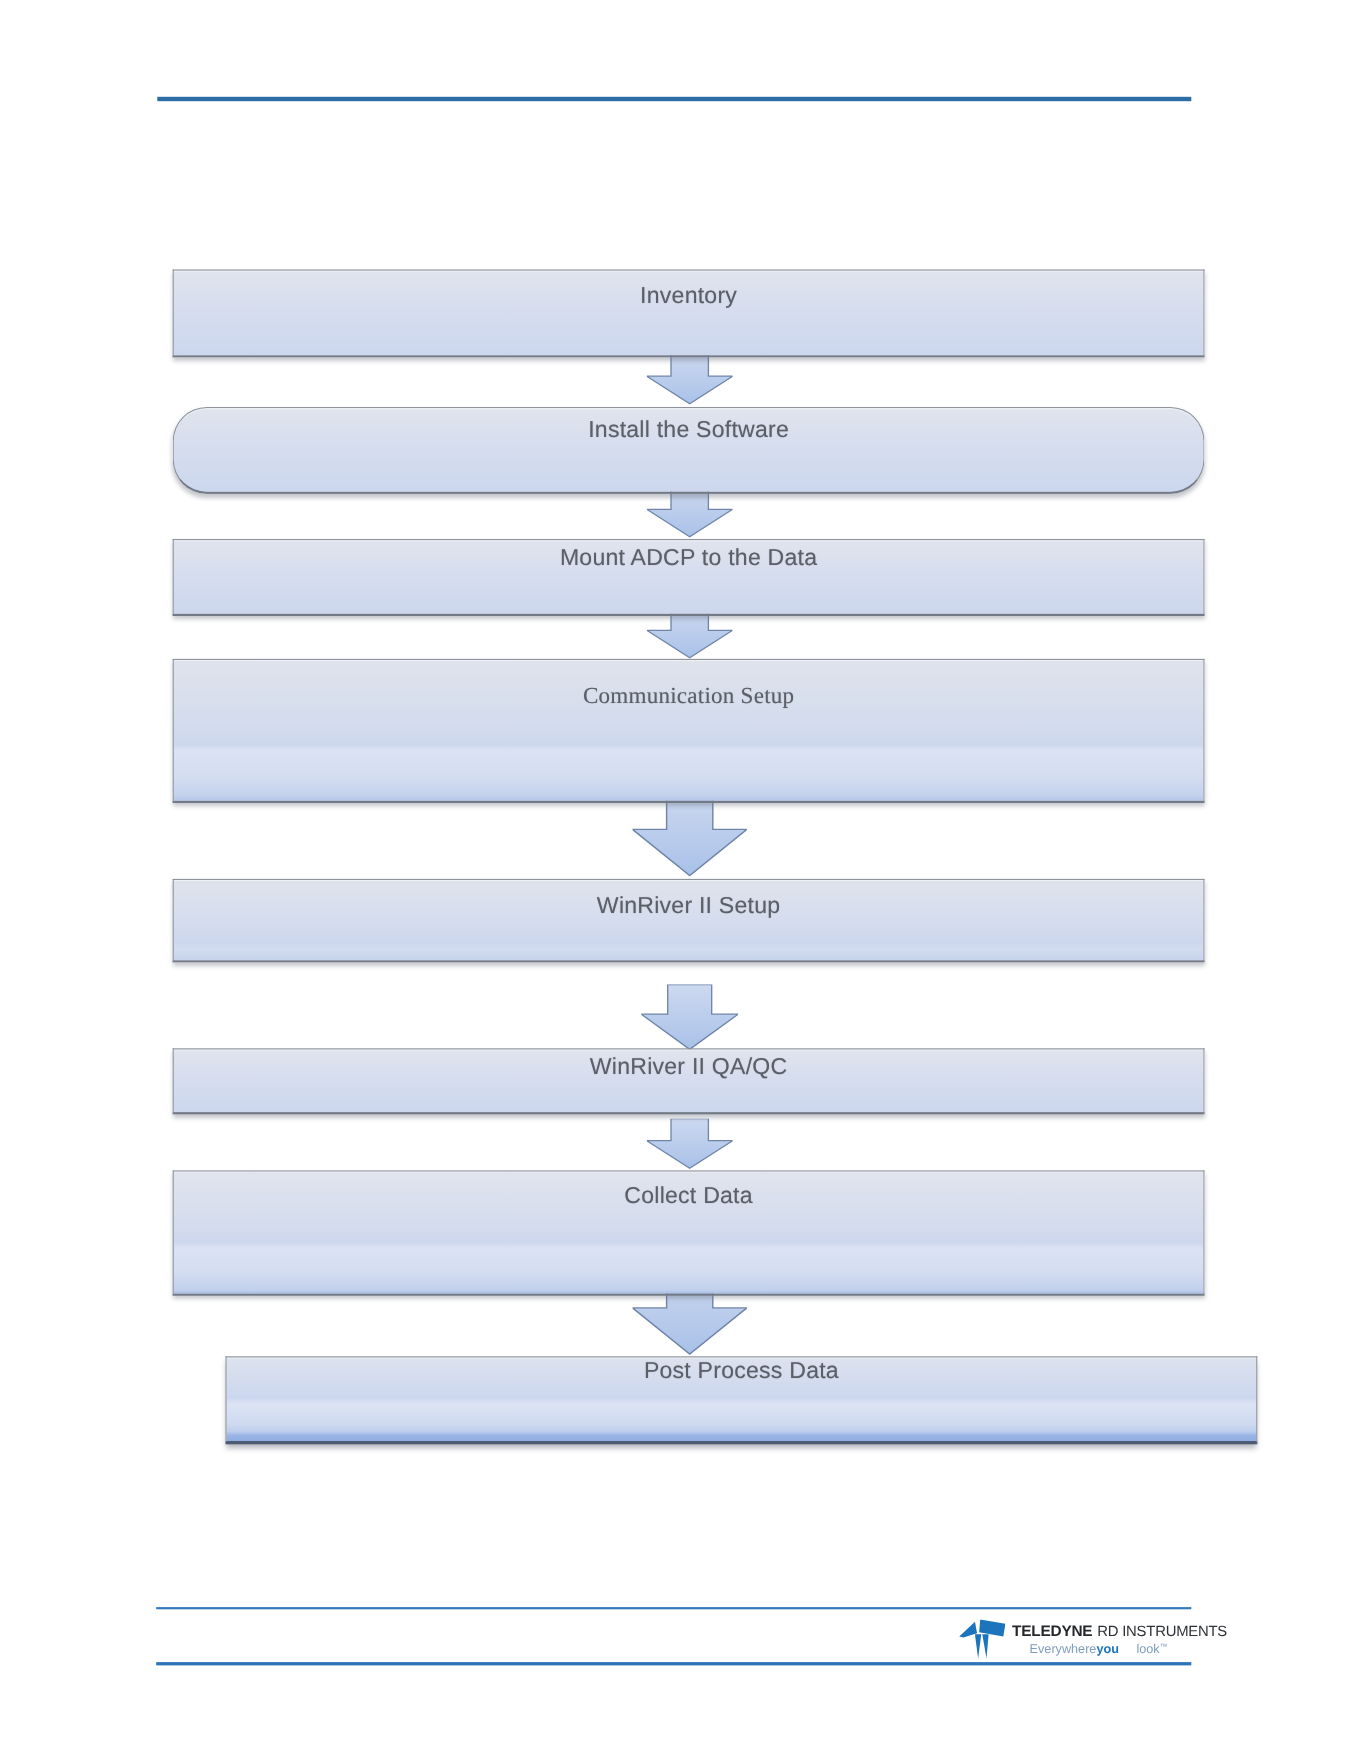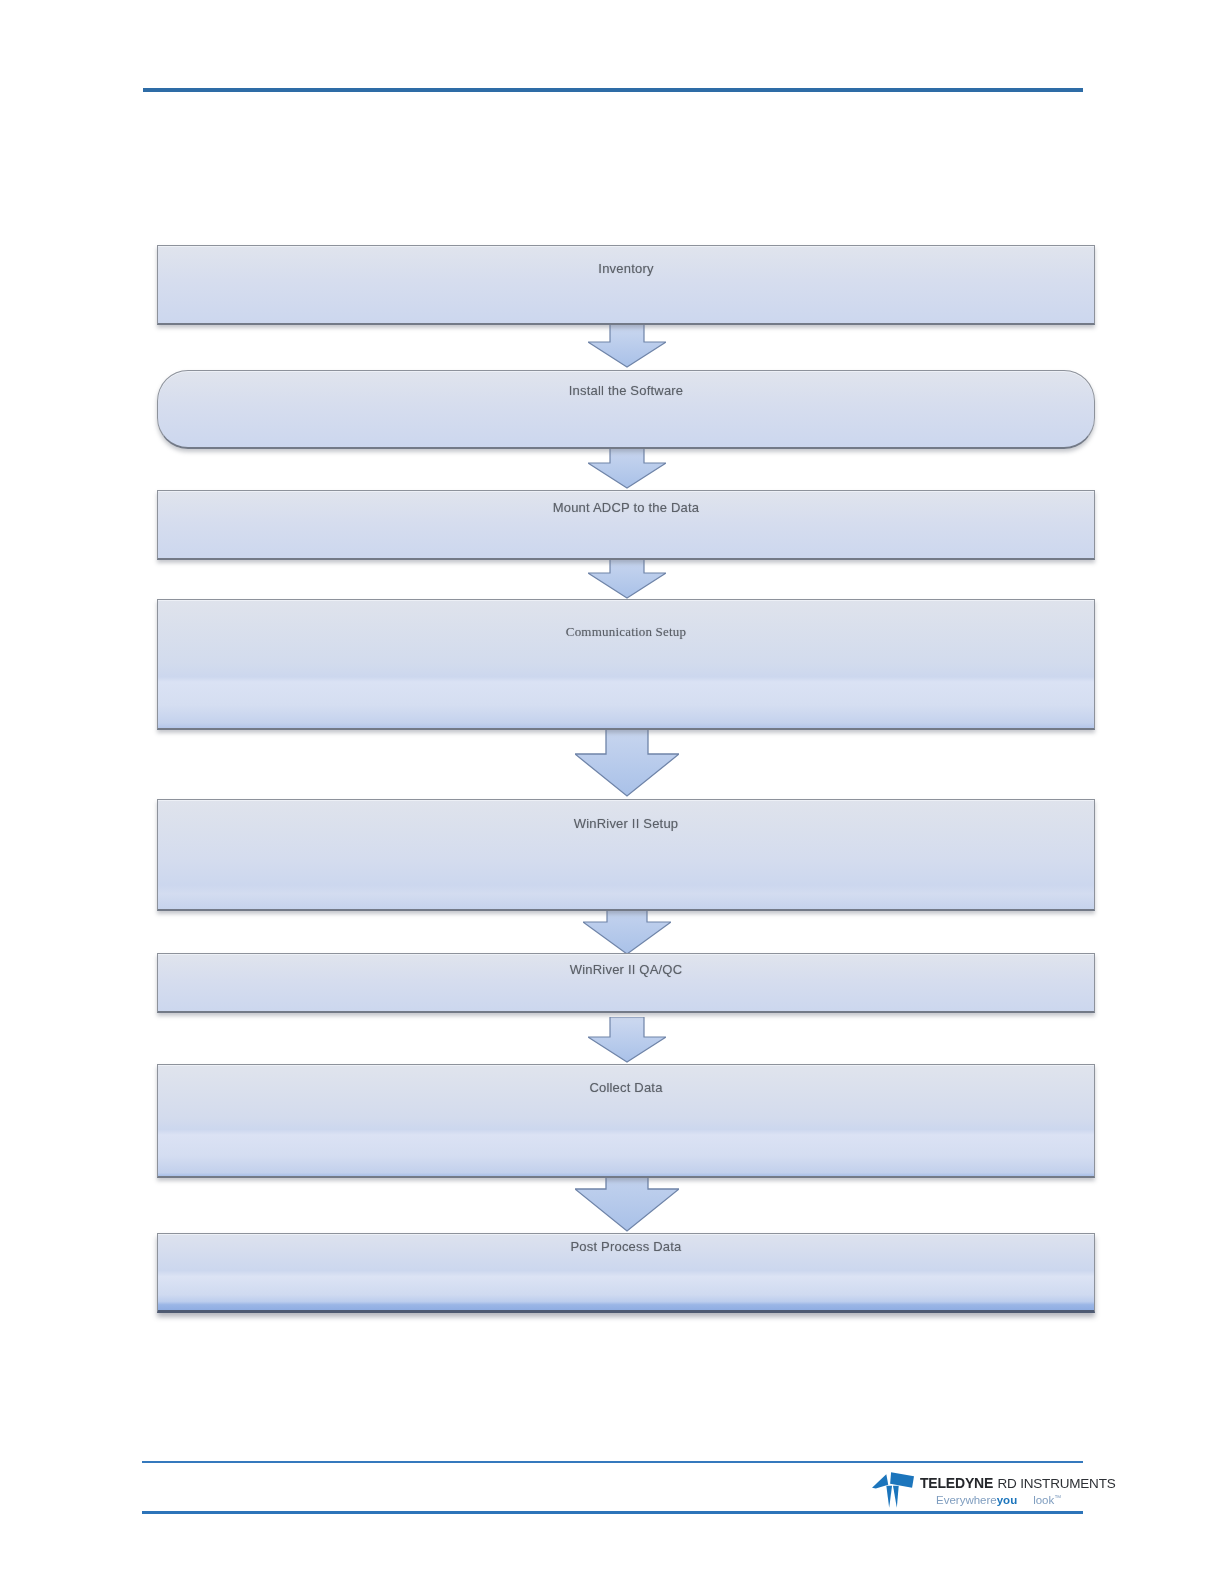--- a/index.html
+++ b/index.html
@@ -21,40 +21,40 @@
     box-sizing:border-box;
     border:1px solid #8d929b;
     border-bottom:2px solid #737a87;
     background:linear-gradient(180deg,#e0e4ed 0%,#d6ddee 45%,#ccd7ee 100%);
     box-shadow:0 3px 4px rgba(110,116,128,0.40), inset 0 1px 0 #edf0f6;
     text-align:center;
     z-index:2;
   }
   .step .step-label{
     display:inline-block;
-    font-size:13px;
+    font-size:21px;
     line-height:24px;
     color:#5b6068;
     text-shadow:0 0 1px rgba(91,96,104,0.45);
     letter-spacing:0.2px;
   }
   .s1{top:245px;height:80px;padding-top:11px;}
   .s2{top:370px;height:79px;padding-top:8px;border-radius:31px;}
   .s3{top:490px;height:70px;padding-top:5px;}
   .s4{top:599px;height:131px;padding-top:20px;
       background:linear-gradient(180deg,#dfe3ec 0%,#d2dbed 50%,#ccd7ee 60%,#dae2f4 64%,#d5def1 82%,#c4d2ed 96%,#b4c6ea 100%);font-family:Liberation Serif, serif;}
-  .s5{top:799px;height:112px;padding-top:12px;
+  .s5{top:799px;height:76px;padding-top:12px;
       background:linear-gradient(180deg,#dfe3ec 0%,#d4dcee 55%,#ccd7ee 78%,#d3dcf0 86%,#c6d3ec 100%);}
   .s6{top:953px;height:60px;padding-top:4px;}
   .s7{top:1064px;height:114px;padding-top:11px;
       background:linear-gradient(180deg,#e0e4ed 0%,#d3dbed 48%,#ccd7ee 58%,#dbe2f4 63%,#d4ddf1 82%,#c2d0ec 97%,#a8bfe7 100%);}
   .s8{top:1233px;height:80px;padding-top:1px;
       background:linear-gradient(180deg,#dde2ee 0%,#ccd7ee 48%,#dce3f4 56%,#cfdaf0 80%,#bccded 89%,#9bb6e6 93%,#8fade2 100%);
       border-bottom:3px solid #4e5a72;
-      box-shadow:0 4px 5px rgba(90,96,110,0.45), inset 0 1px 0 #edf0f6;}
+      box-shadow:0 4px 5px rgba(90,96,110,0.45), inset 0 1px 0 #edf0f6;margin-left:48px;}
   
   .arrow{position:absolute;z-index:1;}
   .a1{left:588px;top:322px;}
   .a2{left:588px;top:443px;}
   .a3{left:588px;top:553px;}
   .a4{left:575px;top:718px;}
   .a5{left:583px;top:895px;}
   .a6{left:588px;top:1017px;}
   .a7{left:575px;top:1153px;}
   

